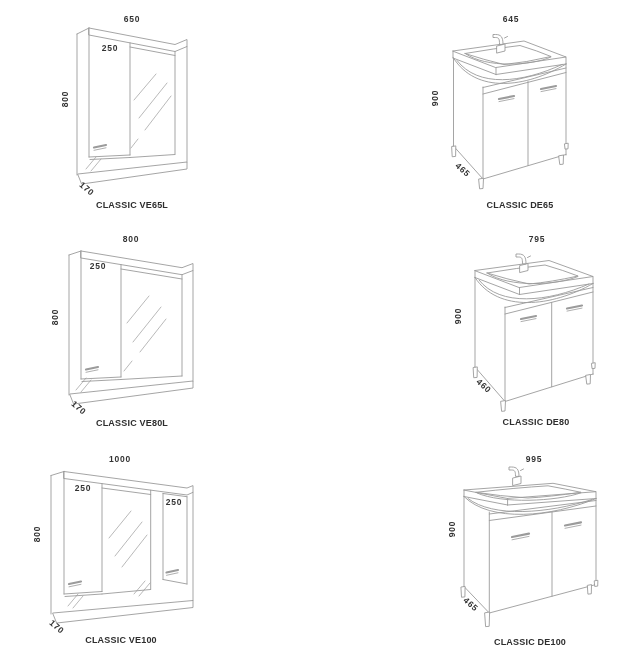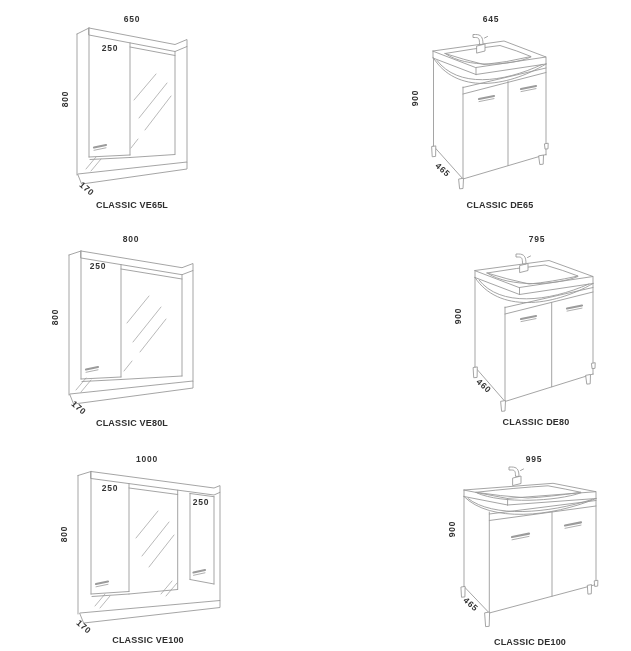--- a/index.html
+++ b/index.html
@@ -52,21 +52,21 @@
         <path class="hatch" d="M61,163 L71,151"></path>
       </g>
       <text class="dim" x="102" y="14">650</text>
       <text class="dim" x="80" y="43">250</text>
       <text class="dim" x="38" y="91" transform="rotate(-90 38 91)">800</text>
       <text class="dim" x="55" y="183" transform="rotate(40 55 183)">170</text>
       <text class="pname" x="102" y="200">CLASSIC VE65L</text>
     </svg>
   </figure>
 
-  <figure class="cell" style="left:396px;top:8px">
+  <figure class="cell" style="left:416px;top:8px">
     <svg width="205" height="212" viewBox="0 0 205 212">
       <g class="ln">
 
         <path d="M37,43 L108,33 L150,49 L80,59.5 Z"></path>
         <path d="M37,43 L37,50"></path>
         <path d="M37,50 L80,66.5"></path>
         <path d="M80,59.5 L80,66.5"></path>
         <path d="M80,66.5 L150,56"></path>
         <path d="M150,49 L150,56"></path>
         <path d="M49,45.5 Q78,40.5 104,37.5 Q122,43 135,48.5 Q110,54.5 88,56.5 Q67,51.5 49,45.5 Z"></path>
@@ -168,21 +168,21 @@
         <path class="fillw" d="M61,173.3 L65.5,172.5 L65,183 L62,183.3 Z"></path>
         <path class="fillw" d="M146,147.3 L150.5,146.5 L150.2,155.8 L147.2,156.1 Z"></path>
       </g>
       <text class="dim" x="97" y="14">795</text>
       <text class="dim" x="21" y="88" transform="rotate(-90 21 88)">900</text>
       <text class="dim" x="42" y="160" transform="rotate(42 42 160)">460</text>
       <text class="pname" x="96" y="197">CLASSIC DE80</text>
     </svg>
   </figure>
 
-  <figure class="cell" style="left:33px;top:448px">
+  <figure class="cell" style="left:6px;top:448px">
     <svg width="227" height="203" viewBox="0 0 227 203">
       <g class="ln">
         <path d="M45,27.5 L58,23.5"></path>
         <path d="M45,27.5 L45,166"></path>
         <path d="M58,23.5 L58,146"></path>
         <path d="M58,23.5 L181,40 L187,37.6 L187,44.3 L181,47 L58,30.5 Z"></path>
 
         <path d="M96,35.6 L96,143.5"></path>
         <path d="M58,146 L96,143.5"></path>
         <path d="M59,148.5 L96,146"></path>

